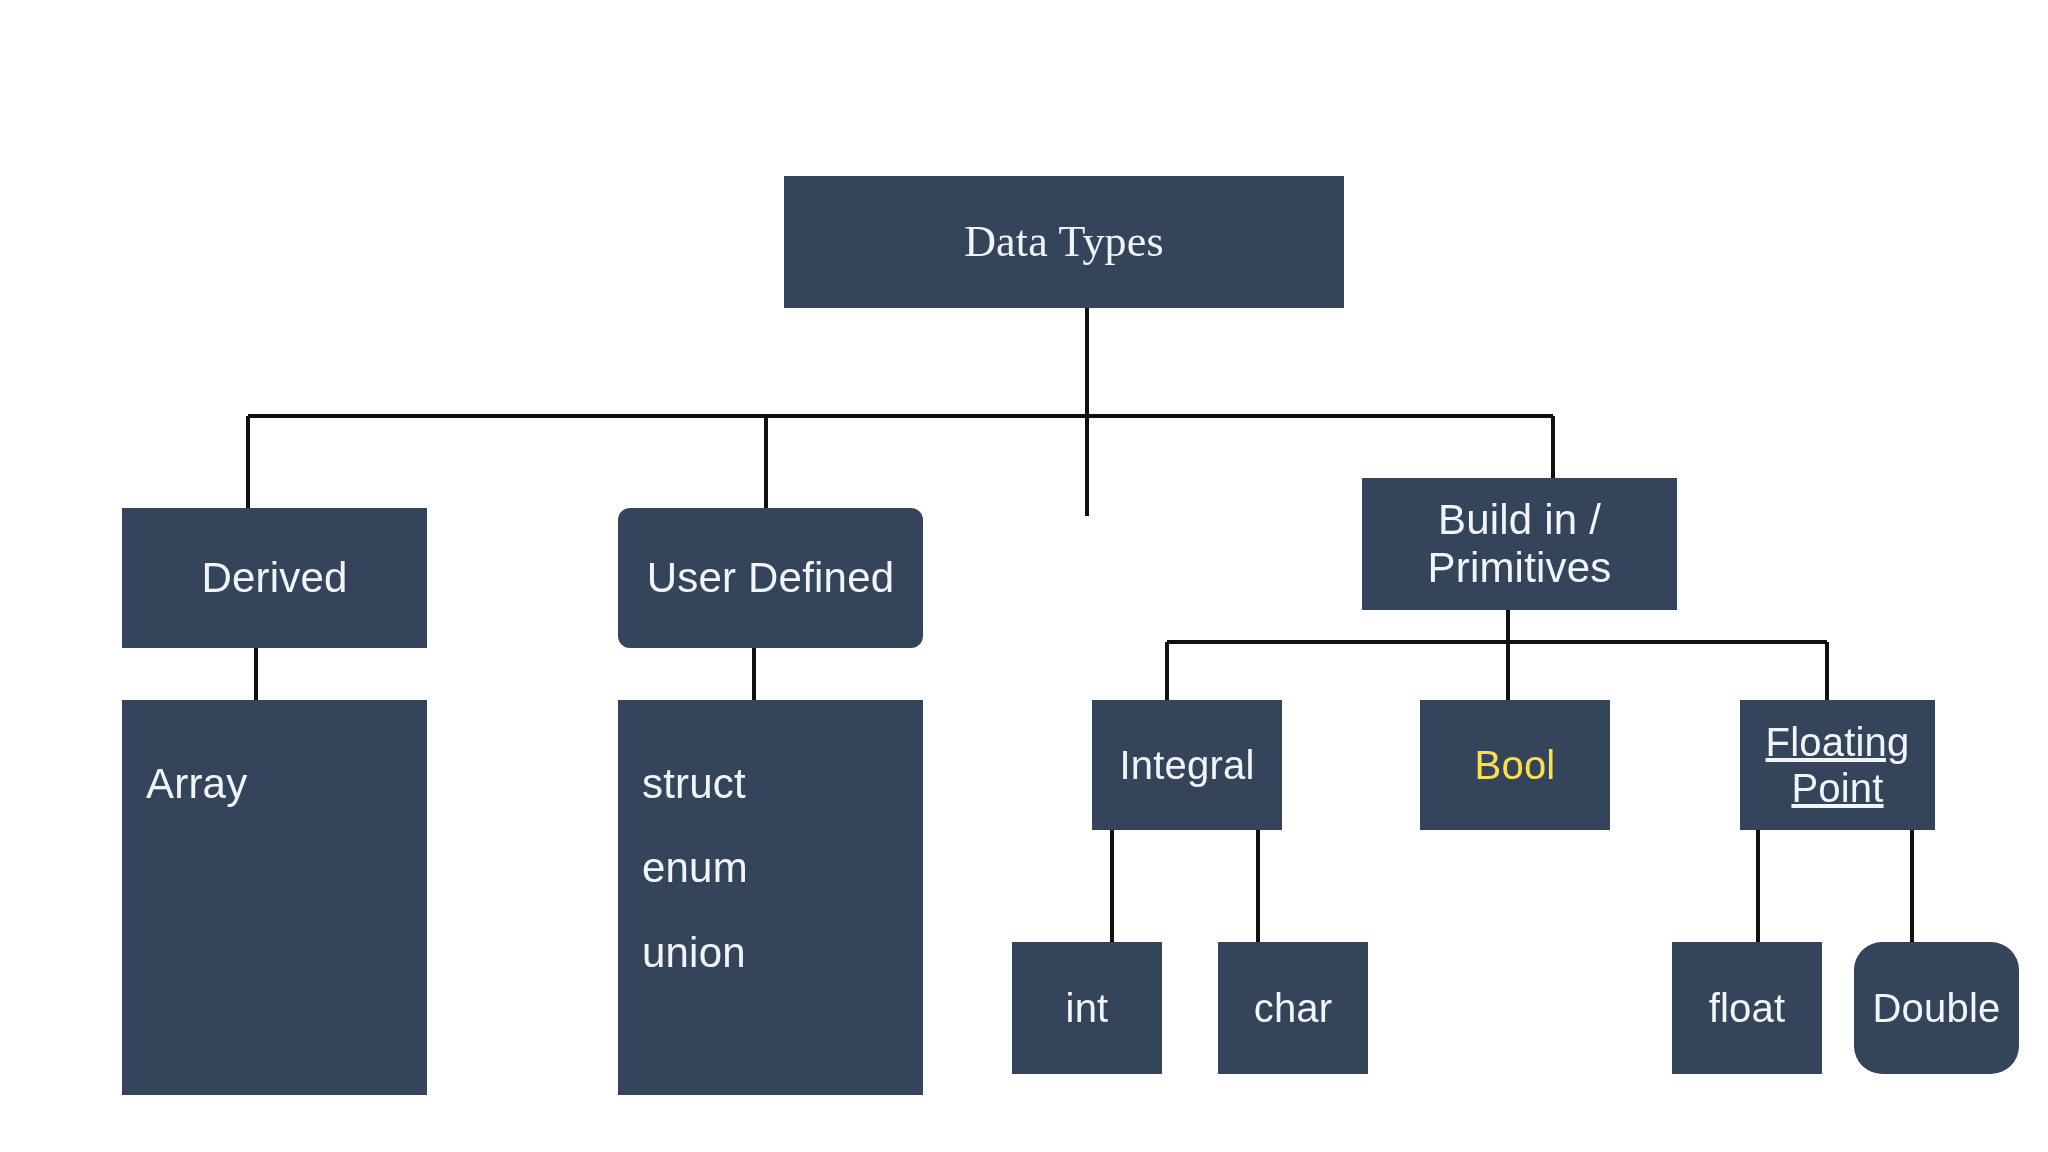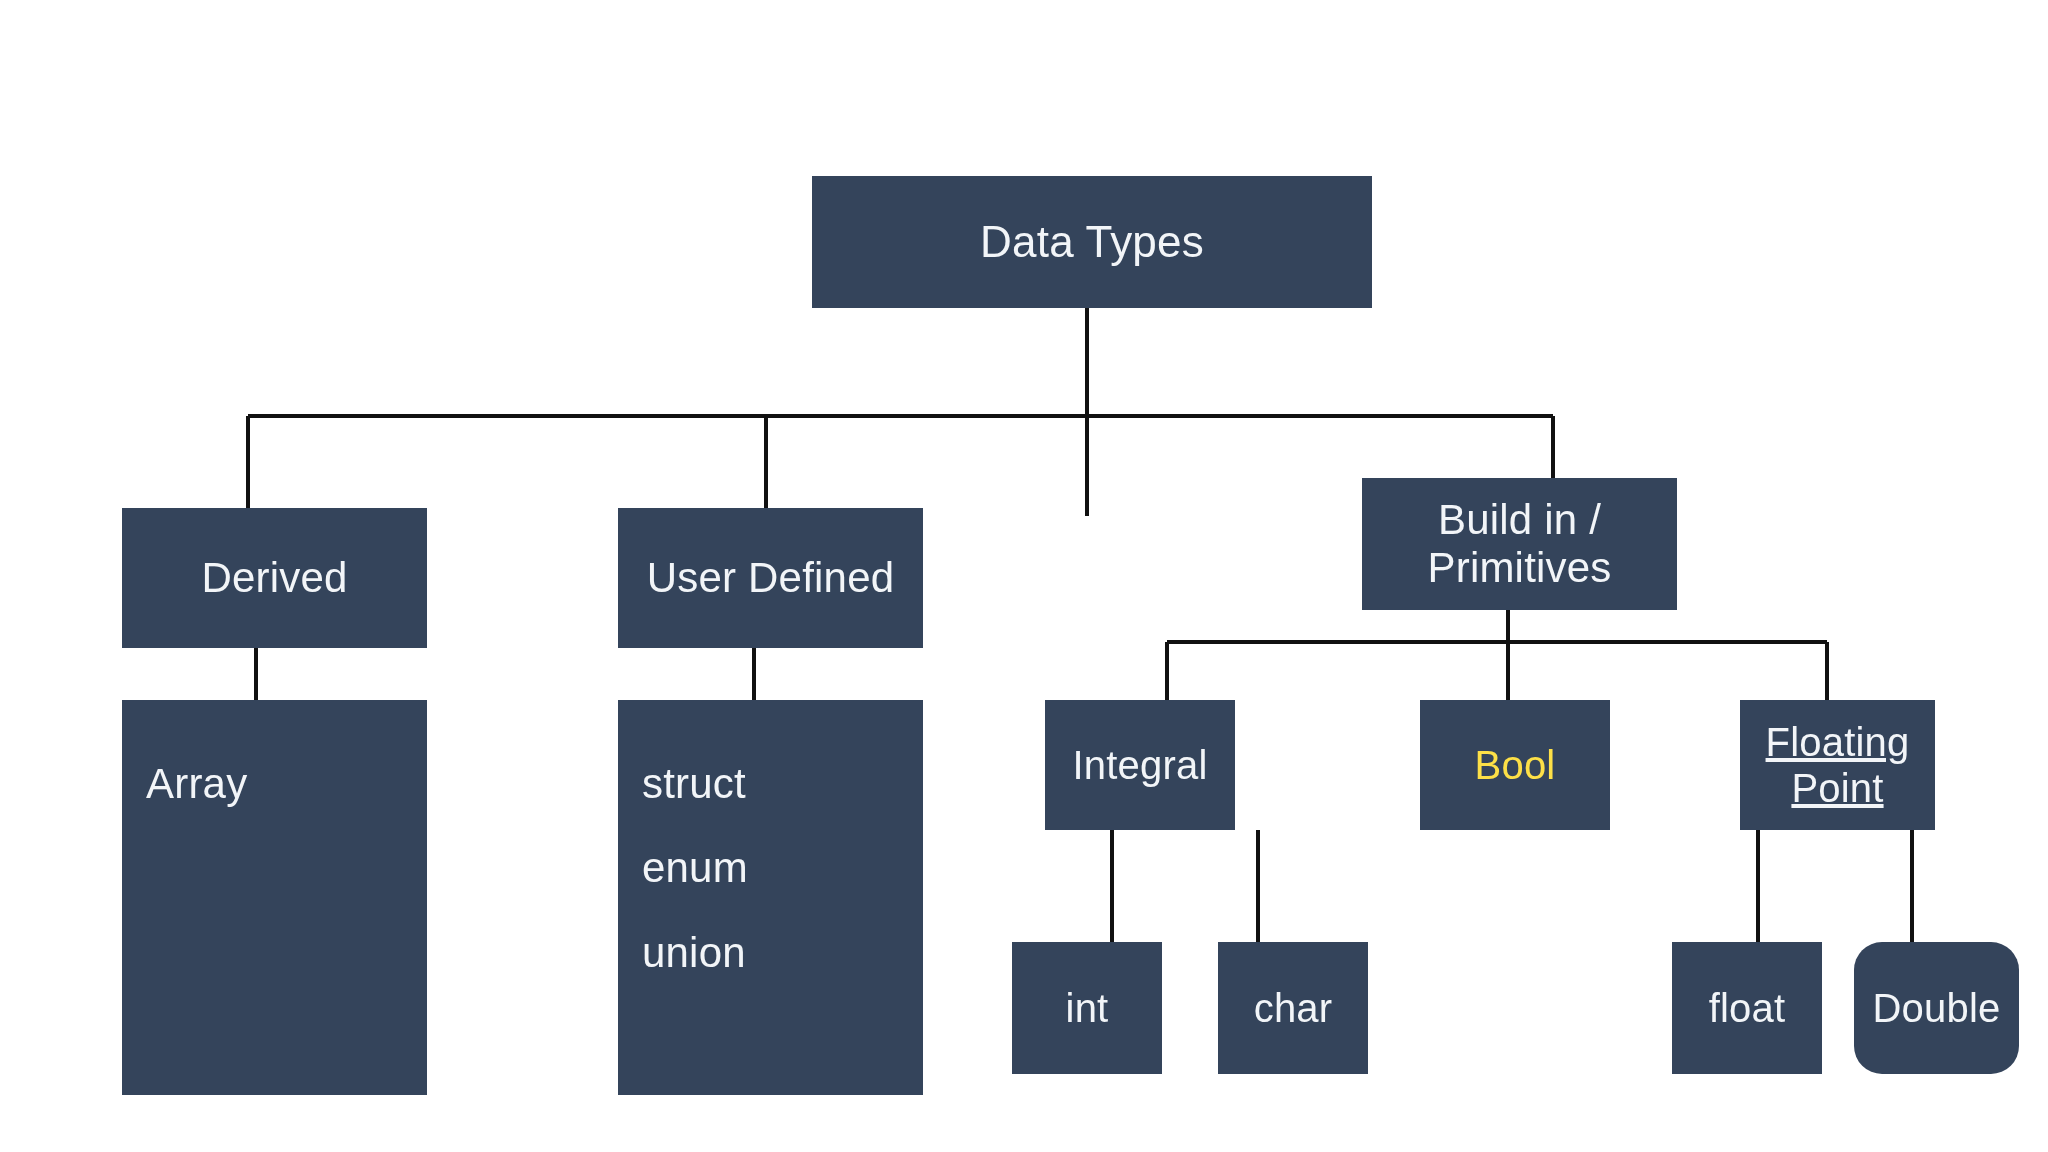--- a/index.html
+++ b/index.html
@@ -83,42 +83,42 @@
       <path d="M 1167 642 L 1827 642" stroke="#111111" stroke-width="4" fill="none" shape-rendering="crispEdges"></path>
       <path d="M 1167 642 L 1167 700" stroke="#111111" stroke-width="4" fill="none" shape-rendering="crispEdges"></path>
       <path d="M 1827 642 L 1827 700" stroke="#111111" stroke-width="4" fill="none" shape-rendering="crispEdges"></path>
       <path d="M 1112 830 L 1112 942" stroke="#111111" stroke-width="4" fill="none" shape-rendering="crispEdges"></path>
       <path d="M 1258 830 L 1258 942" stroke="#111111" stroke-width="4" fill="none" shape-rendering="crispEdges"></path>
       <path d="M 1758 830 L 1758 942" stroke="#111111" stroke-width="4" fill="none" shape-rendering="crispEdges"></path>
       <path d="M 1912 830 L 1912 942" stroke="#111111" stroke-width="4" fill="none" shape-rendering="crispEdges"></path>
     </svg>
 
   <div id="node-layer">
-      <div class="node" style="left: 812px; top: 176px; width: 560px; height: 132px; font-size: 44px; background: rgb(52, 68, 91); color: rgb(242, 245, 248);">
+      <div class="node" style="left: 784px; top: 176px; width: 560px; height: 132px; font-size: 44px; background: rgb(52, 68, 91); color: rgb(242, 245, 248); font-family: Liberation Serif, serif;">
         <span class="node-label">Data Types</span>
       </div>
       <div class="node" style="left: 122px; top: 508px; width: 305px; height: 140px; font-size: 42px; background: rgb(52, 68, 91); color: rgb(242, 245, 248);">
         <span class="node-label">Derived</span>
       </div>
-      <div class="node" style="left: 618px; top: 508px; width: 305px; height: 140px; font-size: 42px; background: rgb(52, 68, 91); color: rgb(242, 245, 248);">
+      <div class="node" style="left: 618px; top: 508px; width: 305px; height: 140px; font-size: 42px; background: rgb(52, 68, 91); color: rgb(242, 245, 248); border-radius: 12px;">
         <span class="node-label">User Defined</span>
       </div>
       <div class="node" style="left: 1362px; top: 478px; width: 315px; height: 132px; font-size: 42px; background: rgb(52, 68, 91); color: rgb(242, 245, 248);">
         <span class="node-label">Build in /
 Primitives</span>
       </div>
       <div class="node list-node" style="left: 122px; top: 700px; width: 305px; height: 395px; font-size: 42px; background: rgb(52, 68, 91); color: rgb(242, 245, 248);">
         <span class="list-line">Array</span>
       </div>
       <div class="node list-node" style="left: 618px; top: 700px; width: 305px; height: 395px; font-size: 42px; background: rgb(52, 68, 91); color: rgb(242, 245, 248);">
         <span class="list-line">struct</span>
         <span class="list-line">enum</span>
         <span class="list-line">union</span>
       </div>
-      <div class="node" style="left: 1045px; top: 700px; width: 190px; height: 130px; font-size: 40px; background: rgb(52, 68, 91); color: rgb(242, 245, 248);">
+      <div class="node" style="left: 1092px; top: 700px; width: 190px; height: 130px; font-size: 40px; background: rgb(52, 68, 91); color: rgb(242, 245, 248);">
         <span class="node-label">Integral</span>
       </div>
       <div class="node" style="left: 1420px; top: 700px; width: 190px; height: 130px; font-size: 40px; background: rgb(52, 68, 91); color: #fde047;">
         <span class="node-label">Bool</span>
       </div>
       <div class="node" style="left: 1740px; top: 700px; width: 195px; height: 130px; font-size: 40px; background: rgb(52, 68, 91); color: rgb(242, 245, 248); text-decoration: underline;">
         <span class="node-label">Floating
 Point</span>
       </div>
       <div class="node" style="left: 1012px; top: 942px; width: 150px; height: 132px; font-size: 40px; background: rgb(52, 68, 91); color: rgb(242, 245, 248);">

